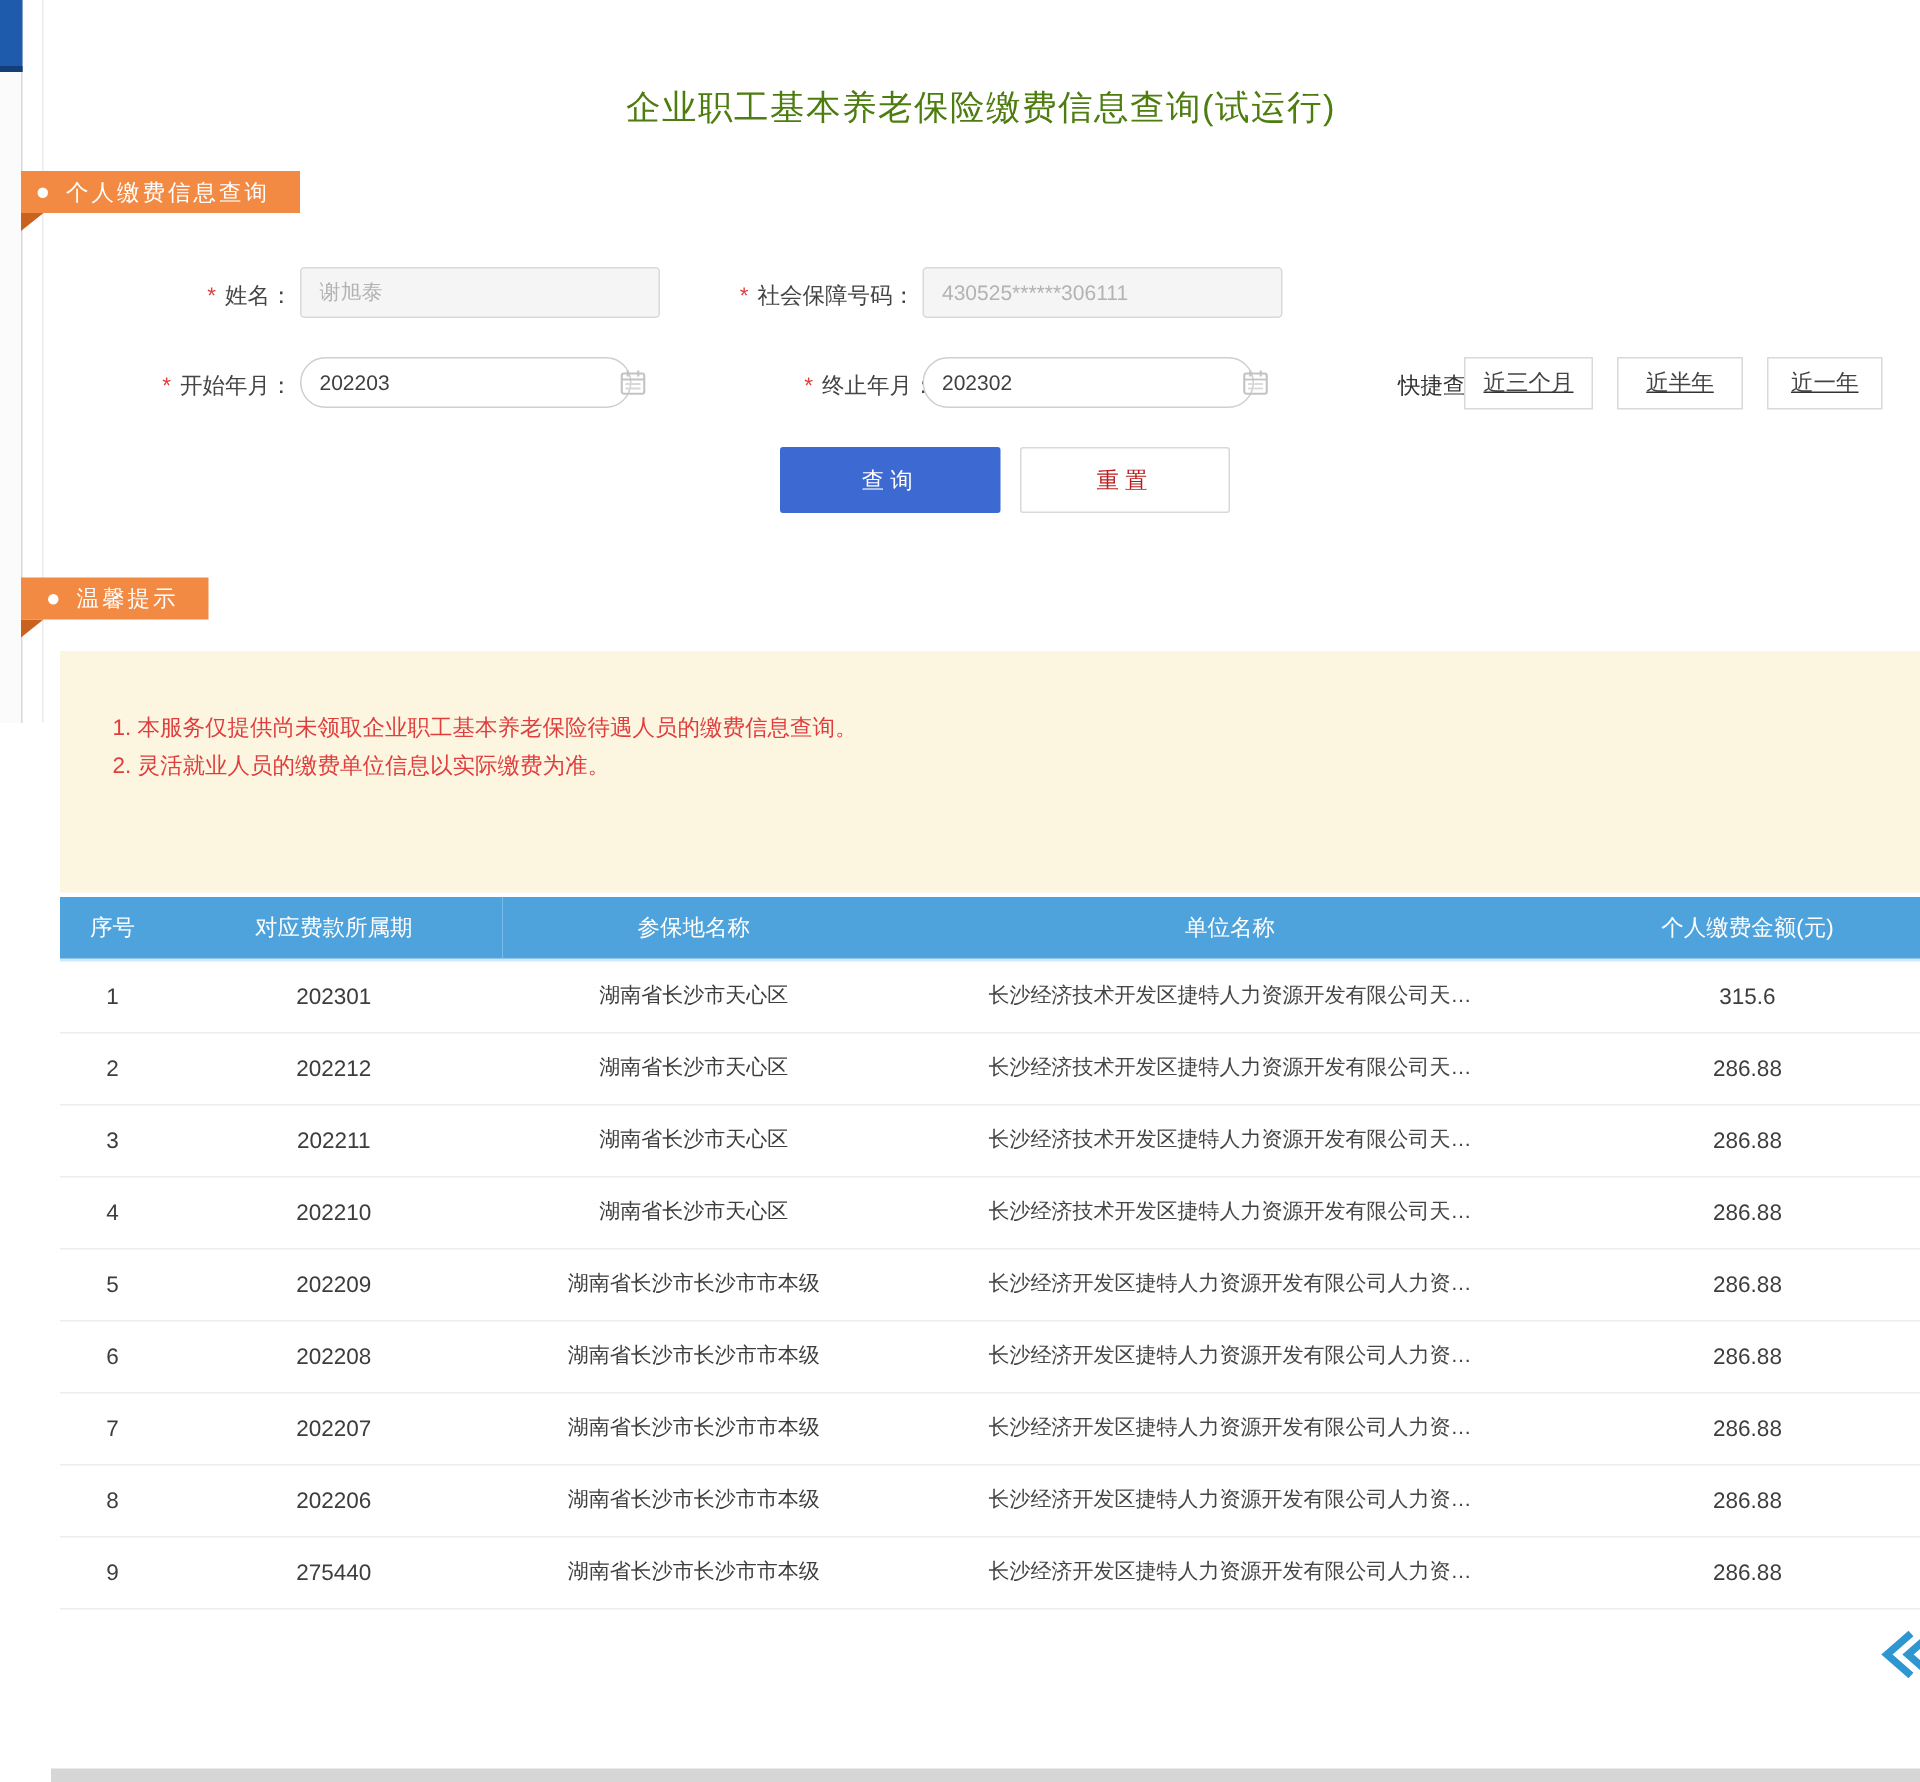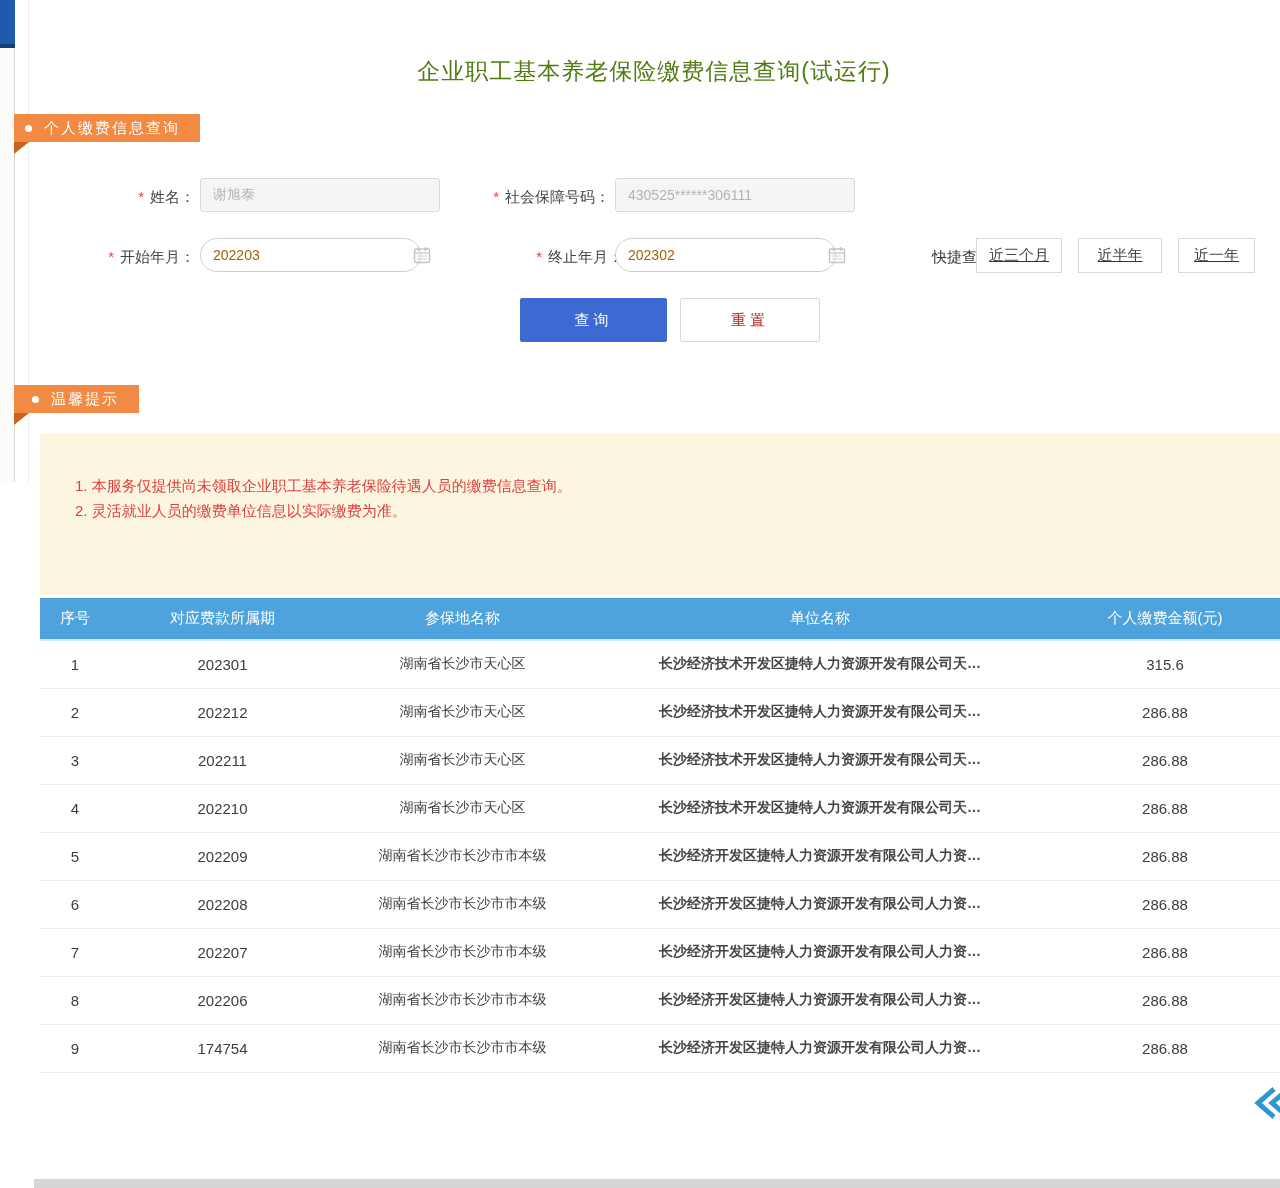--- a/index.html
+++ b/index.html
@@ -40,21 +40,21 @@
   .lbl-quick { left:932px; top:248px; width:84px; text-align:left; color:#333; }
 
   .inp { position:absolute; height:34px; border:1px solid #d9d9d9; border-radius:3px;
     font-family:"Liberation Sans",sans-serif; font-size:14px; padding:0 30px 0 12px; outline:none; }
   .inp.disabled { background:#f5f5f5; color:#b3b3b3; }
   .inp-name { left:200px; top:178px; width:240px; }
   .inp-ssn  { left:615px; top:178px; width:240px; color:#9c9c9c; }
   .date-wrap { position:absolute; width:240px; height:34px; }
   .dw-start { left:200px; top:238px; }
   .dw-end   { left:615px; top:238px; }
-  .date-wrap .inp { position:absolute; left:0; top:0; width:221px; background:#fff; color:#a16207; border-color:#cfcfcf;border-radius:17px; }
+  .date-wrap .inp { position:absolute; left:0; top:0; width:221px; background:#fff; color:#404040; border-color:#cfcfcf;border-radius:17px; }
   .cal-icon { position:absolute; right:9px; top:8px; width:18px; height:18px; cursor:pointer; }
 
   .quick-group { position:absolute; left:976px; top:238px; display:flex; gap:16px;text-decoration:underline; }
   .quick-btn { height:35px; background:#fff; border:1px solid #d9d9d9; font-size:15px;
     color:#444; font-family:"Liberation Sans",sans-serif; cursor:pointer; }
   .qb0 { width:86px; } .qb1 { width:84px; } .qb2 { width:77px; }
 
   .btn { position:absolute; height:44px; font-size:15px; border-radius:2px; cursor:pointer;
     font-family:"Liberation Sans",sans-serif; letter-spacing:4px; }
   .btn-query { left:520px; top:298px; width:147px; background:var(--primary-button-blue,#3d6ad2);
@@ -66,21 +66,21 @@
     background:var(--notice-bg,#fcf6e0); padding:39px 20px 0 35px; }
   .notice p { font-size:15px; line-height:25px; color:var(--alert-red,#e03e3e); }
 
   
   .pay-table { position:absolute; left:40px; top:598px; width:1240px;
     border-collapse:collapse; table-layout:fixed; }
   .pay-table th { height:42px; background:var(--table-header-blue,#4fa3dc); color:#fff;
     font-size:15px; font-weight:500; border-bottom:2px solid #cdeafa; }
   .pay-table td { height:48px; text-align:center; font-size:15px; color:#3d3d3d;
     border-bottom:1px solid #ededed; overflow:hidden; white-space:nowrap; }
-  .pay-table td.c3 { font-size:14px; color:#454545;font-weight:bold; }
+  .pay-table td.c3 { font-size:14px; color:#454545; }
   .pay-table td.c2 { font-size:14px; }
   .c0 { width:70px; } .c1 { width:225px; } .c2 { width:255px; } .c3 { width:460px; } .c4 { width:230px; }
 
   .chevron { position:absolute; left:1251px; top:1084px; width:40px; height:38px; cursor:pointer; }
   .bottom-bar { position:absolute; left:34px; top:1179px; width:1246px; height:9px; background:#d6d6d6; }
 </style>
 </head>
 <body>
 
 <div class="page">
@@ -228,21 +228,21 @@
         </tr>
         <tr>
           <td class="c0">8</td>
           <td class="c1">202206</td>
           <td class="c2">湖南省长沙市长沙市市本级</td>
           <td class="c3">长沙经济开发区捷特人力资源开发有限公司人力资…</td>
           <td class="c4">286.88</td>
         </tr>
         <tr>
           <td class="c0">9</td>
-          <td class="c1">174754</td>
+          <td class="c1">275440</td>
           <td class="c2">湖南省长沙市长沙市市本级</td>
           <td class="c3">长沙经济开发区捷特人力资源开发有限公司人力资…</td>
           <td class="c4">286.88</td>
         </tr>
       </tbody>
   </table>
 
   <svg class="chevron" viewBox="0 0 40 38">
     <polyline points="23,5 7,19 23,33" fill="none" stroke="var(--chevron-blue,#2f97d0)" stroke-width="5"></polyline>
     <polyline points="37,5 21,19 37,33" fill="none" stroke="var(--chevron-blue,#2f97d0)" stroke-width="5"></polyline>

